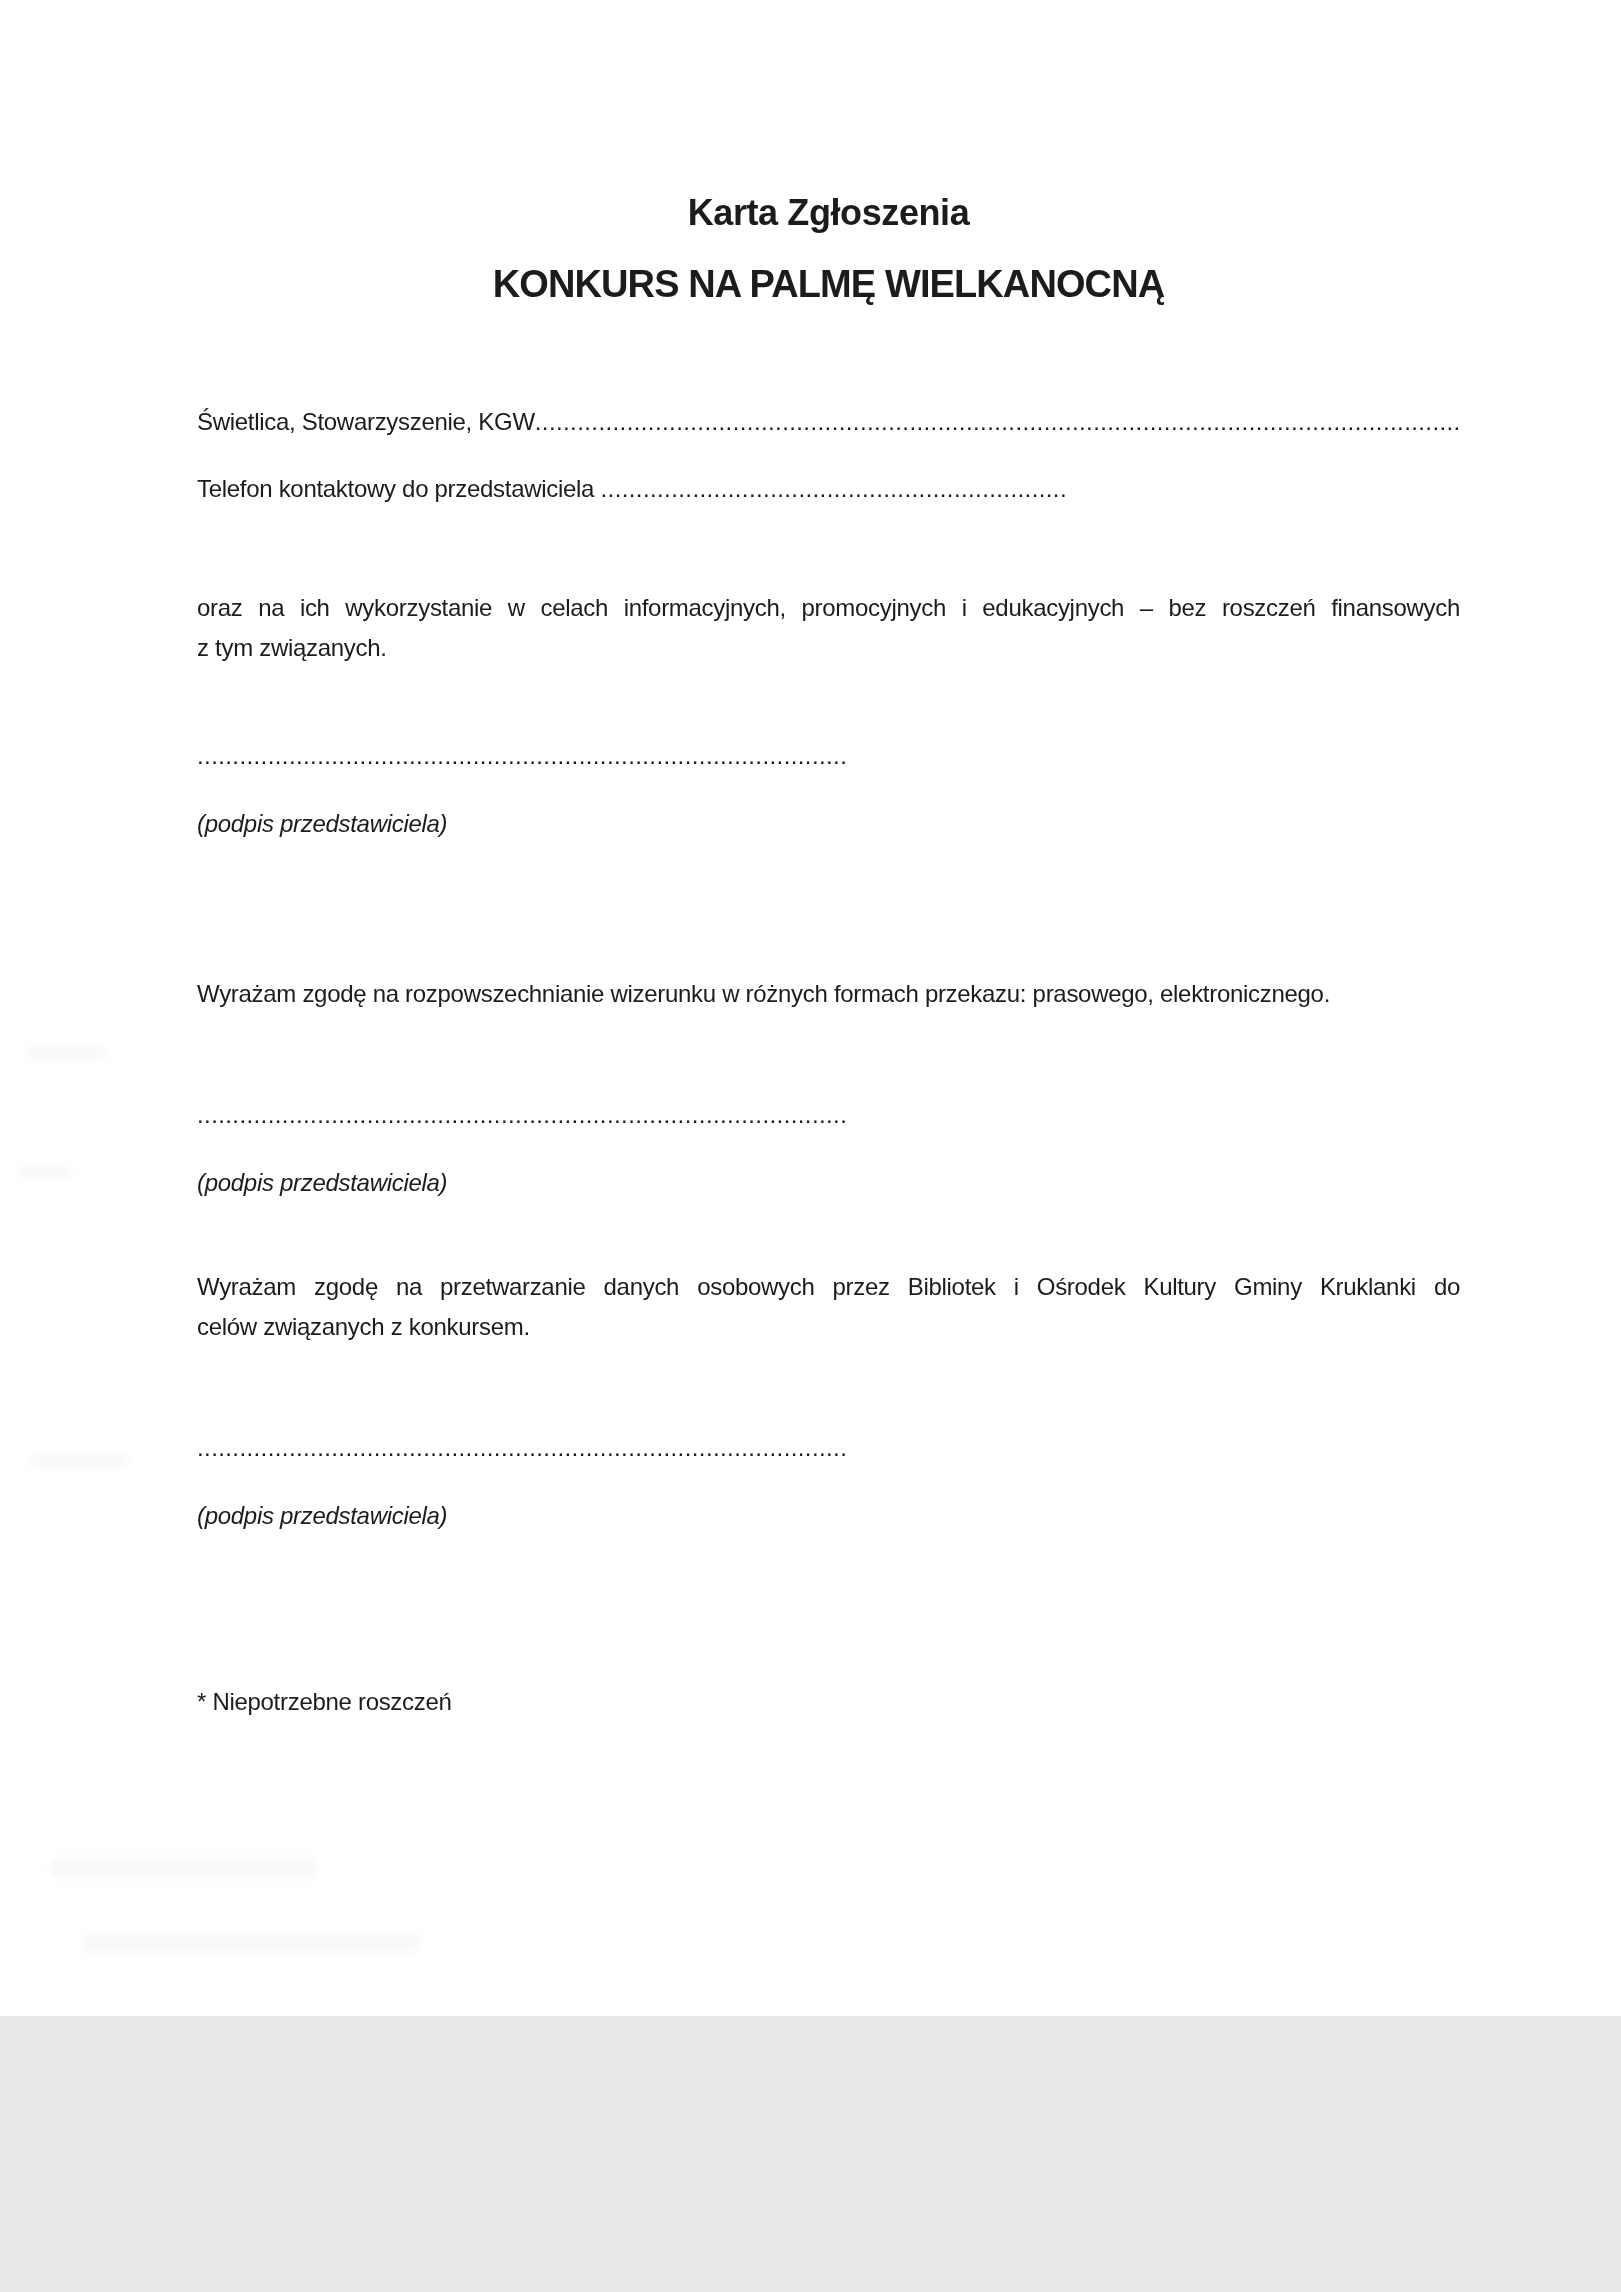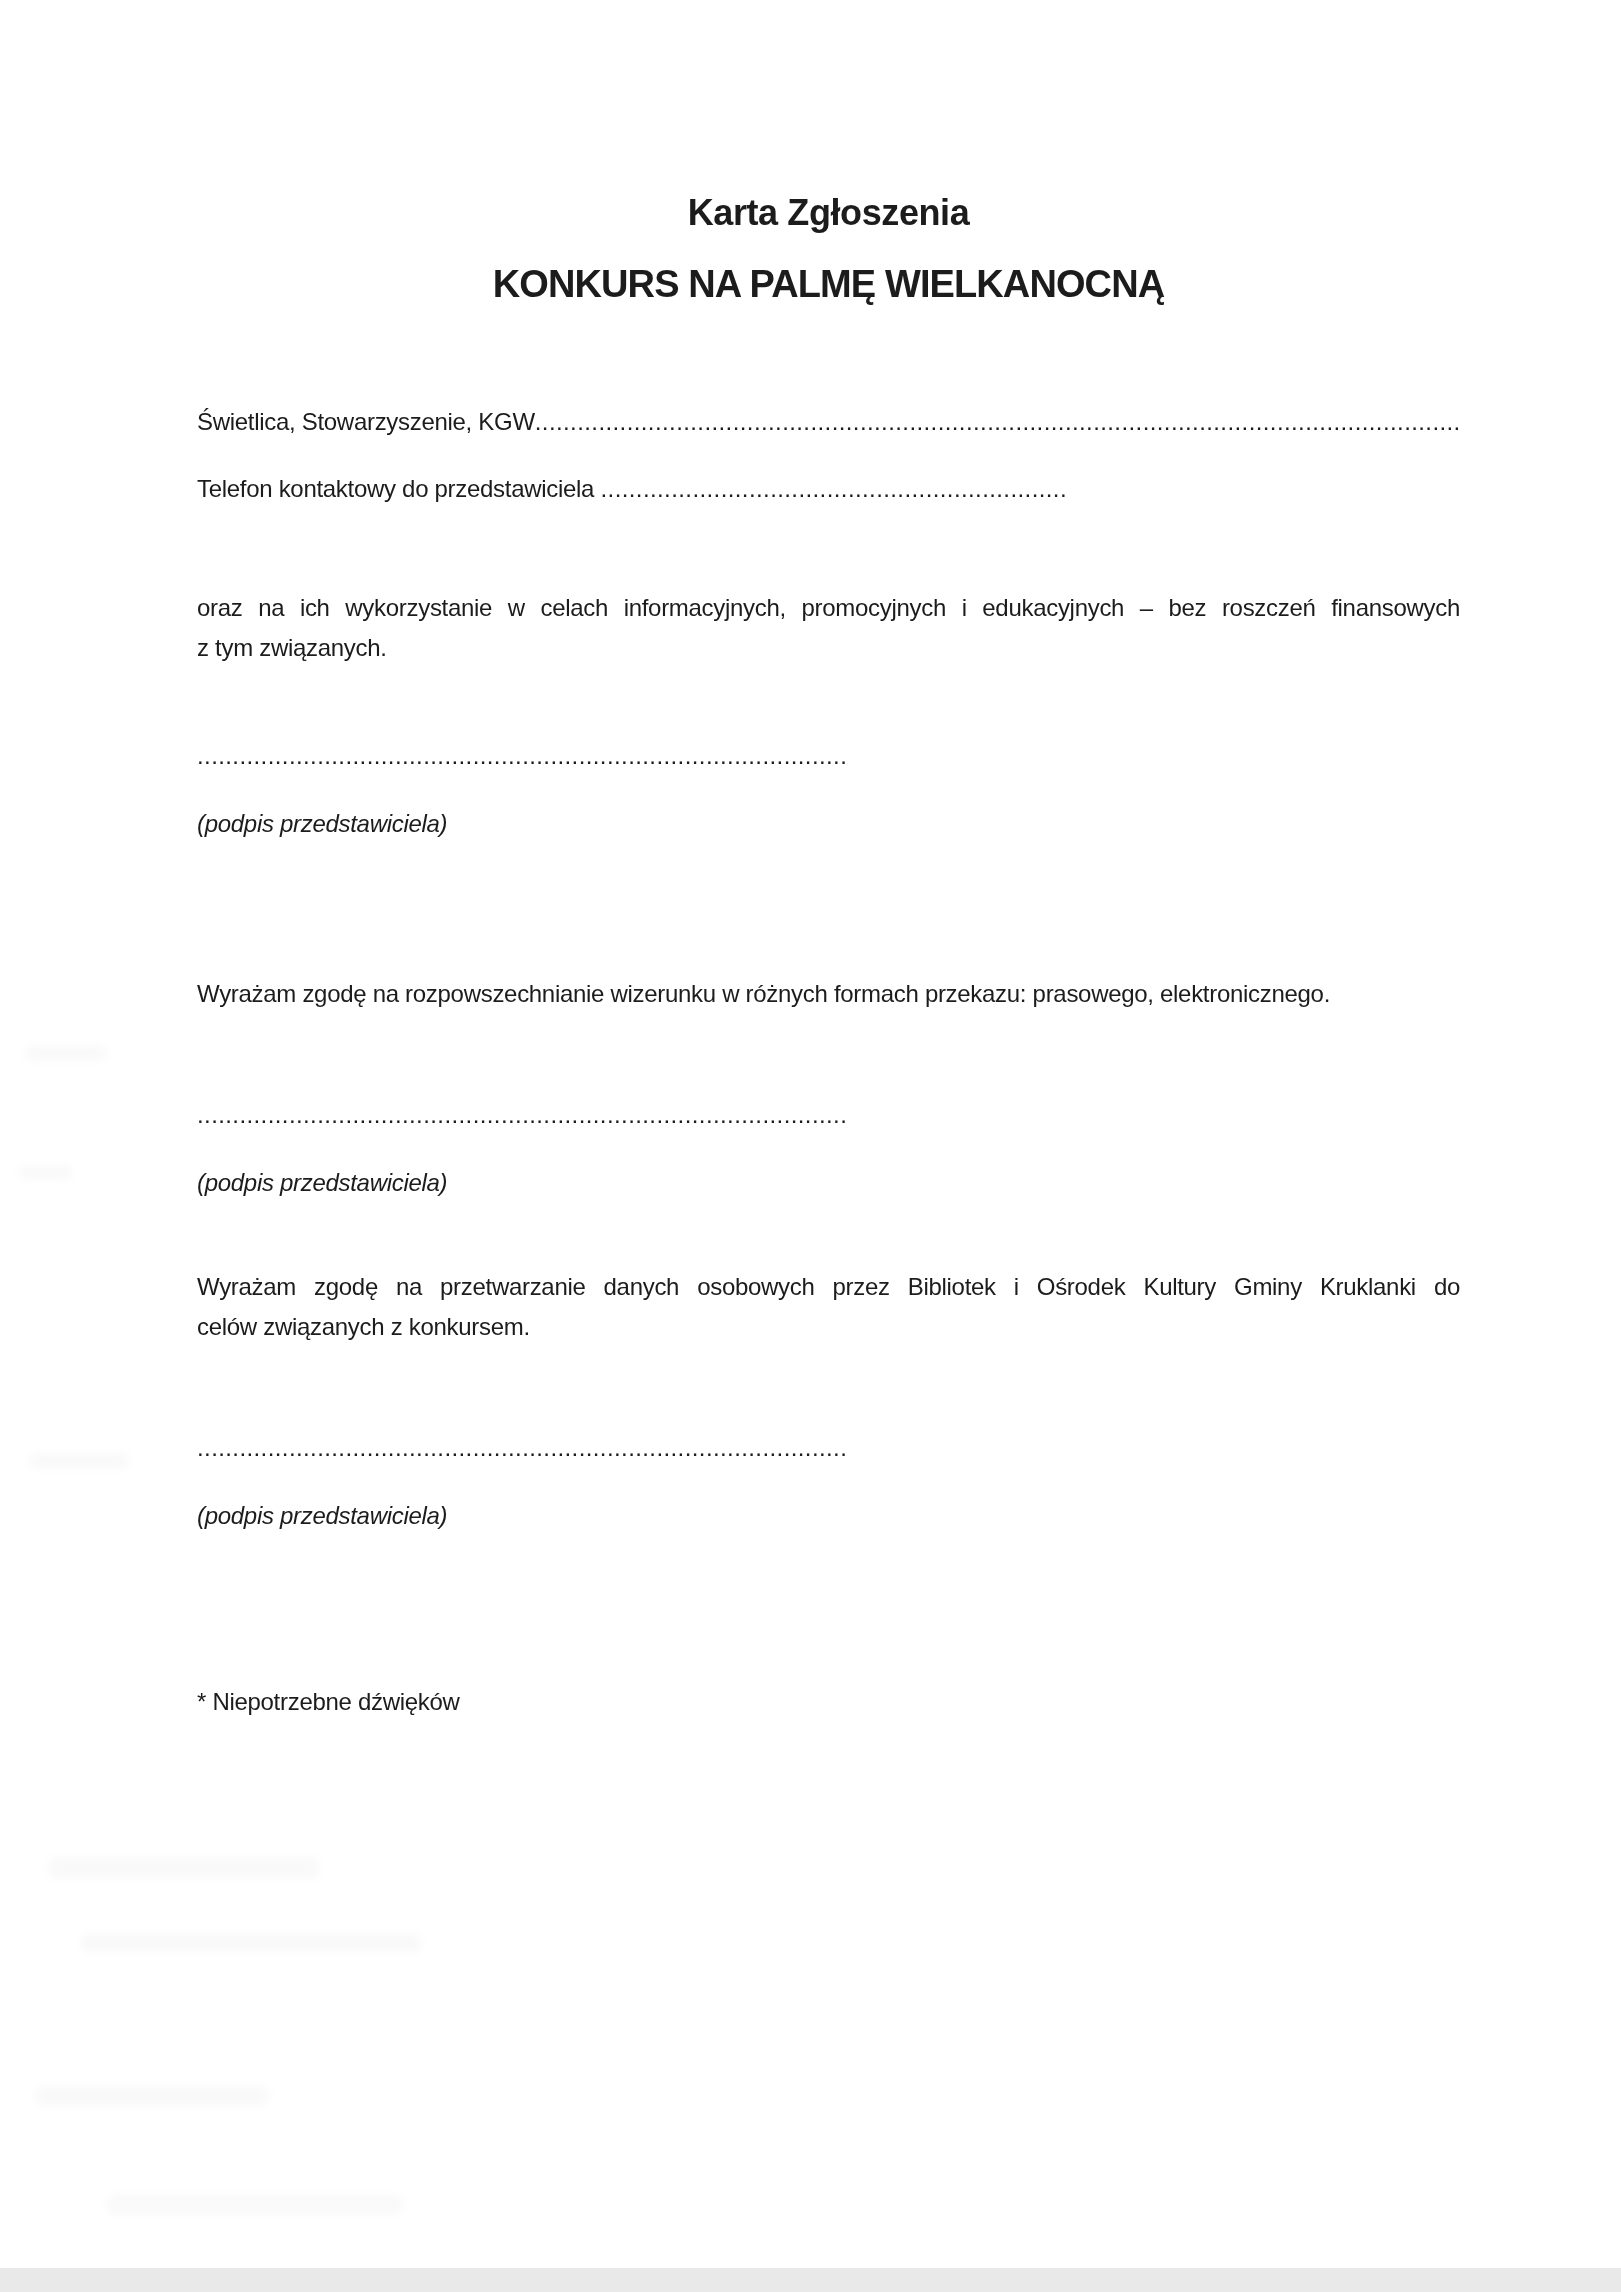--- a/index.html
+++ b/index.html
@@ -4,21 +4,21 @@
 <title>Karta Zgłoszenia</title>
 <style>
   html, body {
     margin: 0;
     padding: 0;
     background: #e9e9e9;
   }
   .page {
     position: relative;
     width: 1621px;
-    height: 2268px;
+    height: 2016px;
     background: #ffffff;
     overflow: hidden;
     font-family: "Liberation Sans", "DejaVu Sans", sans-serif;
     color: #1c1c1c;
   }
   .content {
     position: absolute;
     left: 197px;
     top: 0;
     width: 1263px;
@@ -135,21 +135,21 @@
 
     <div class="consent consent-3">
       <div class="line just">Wyrażam zgodę na przetwarzanie danych osobowych  przez Bibliotek i Ośrodek Kultury Gminy Kruklanki do</div>
       <div class="line">celów związanych z konkursem.</div>
     </div>
 
     <div class="sig-line sig-line-3 dots">............................................................................................</div>
 
     <div class="sig-caption">(podpis przedstawiciela)</div>
 
-    <div class="footnote">* Niepotrzebne dźwięków</div>
+    <div class="footnote">* Niepotrzebne roszczeń</div>
 
   </div>
 
   <div class="artifact a1"></div>
   <div class="artifact a2"></div>
   <div class="artifact a3"></div>
   <div class="artifact a4"></div>
   <div class="artifact a5"></div>
   <div class="artifact a6"></div>
   <div class="artifact a7"></div>

